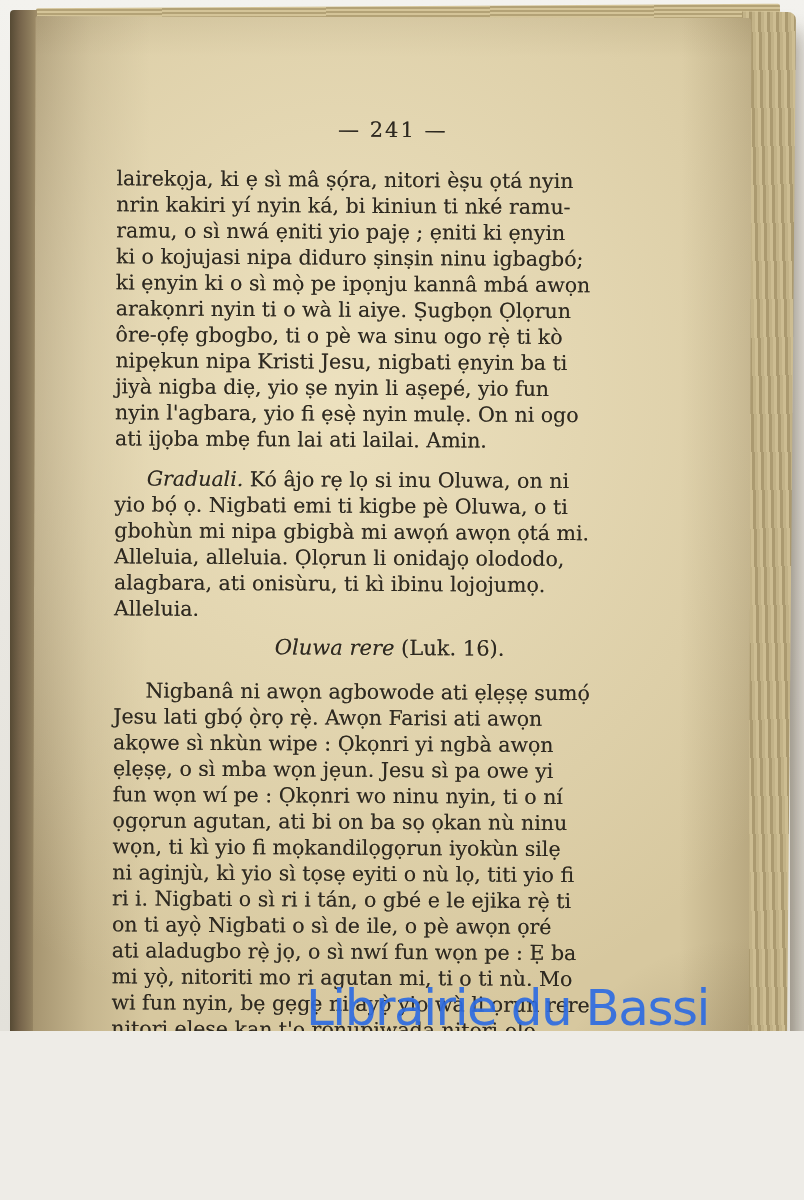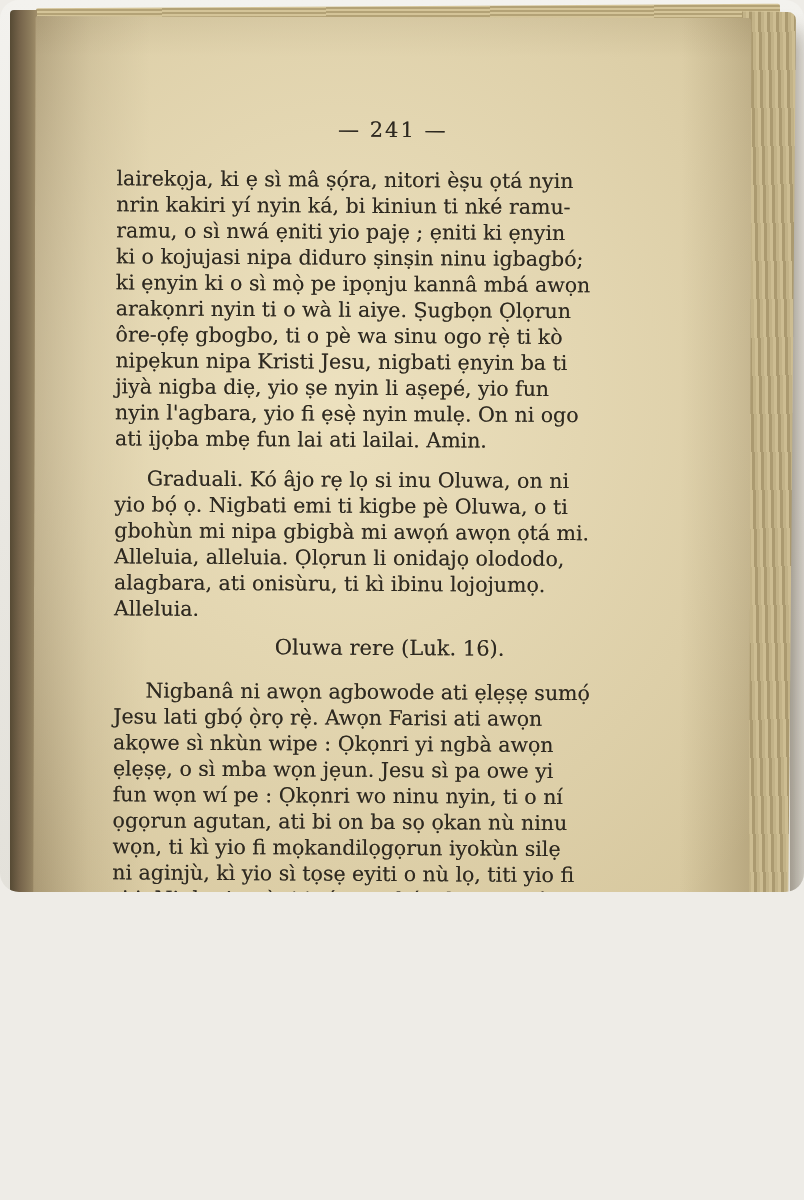--- a/index.html
+++ b/index.html
@@ -3,24 +3,23 @@
 <meta charset="utf-8">
 <style>
   * { margin:0; padding:0; box-sizing:border-box; }
   html, body { width:804px; height:1200px; }
   body {
     font-family:"DejaVu Serif", serif;
     background:#eeece7;
     overflow:hidden;
   }
   .photo {
-    position:relative; width:804px; height:892px;
+    position:relative; width:804px; height:1031px;
     background:linear-gradient(180deg,#f3f2ee 0%,#e9e7e1 60%,#e3e1da 100%);
     overflow:hidden;
-    border-radius:19px;
   }
   .book {
     position:absolute; left:10px; top:4px; width:786px; height:1190px;
   }
   .book-shadow {
     position:absolute; left:20px; top:26px; width:760px; height:1154px;
     box-shadow:0 10px 18px rgba(70,58,38,0.45), 14px 0 18px rgba(70,58,38,0.25);
   }
   .page-stack-top {
     position:absolute; left:26px; top:2px; width:744px; height:15px;
@@ -71,21 +70,21 @@
   }
   .para {
     white-space:pre-line;
     text-align:justify;
   }
   .para.indent { text-indent:32px; }
   .para.gradual { margin-top:14px; }
   .gospel-heading {
     text-align:center; margin:12px 0 18px 0; font-size:21px;
   }
-  .italic { }
+  .italic { font-style:italic; }
   .page-number-bottom {
     text-align:right; padding-right:2px; margin-top:2px;
     font-weight:bold; font-size:21px;
   }
   .watermark {
     position:absolute; left:306px; top:983px;
     font-family:"DejaVu Sans", sans-serif;
     font-size:50px; letter-spacing:-1.5px; line-height:1;
     color:#2e6ce2; opacity:0.92;
     white-space:nowrap;

